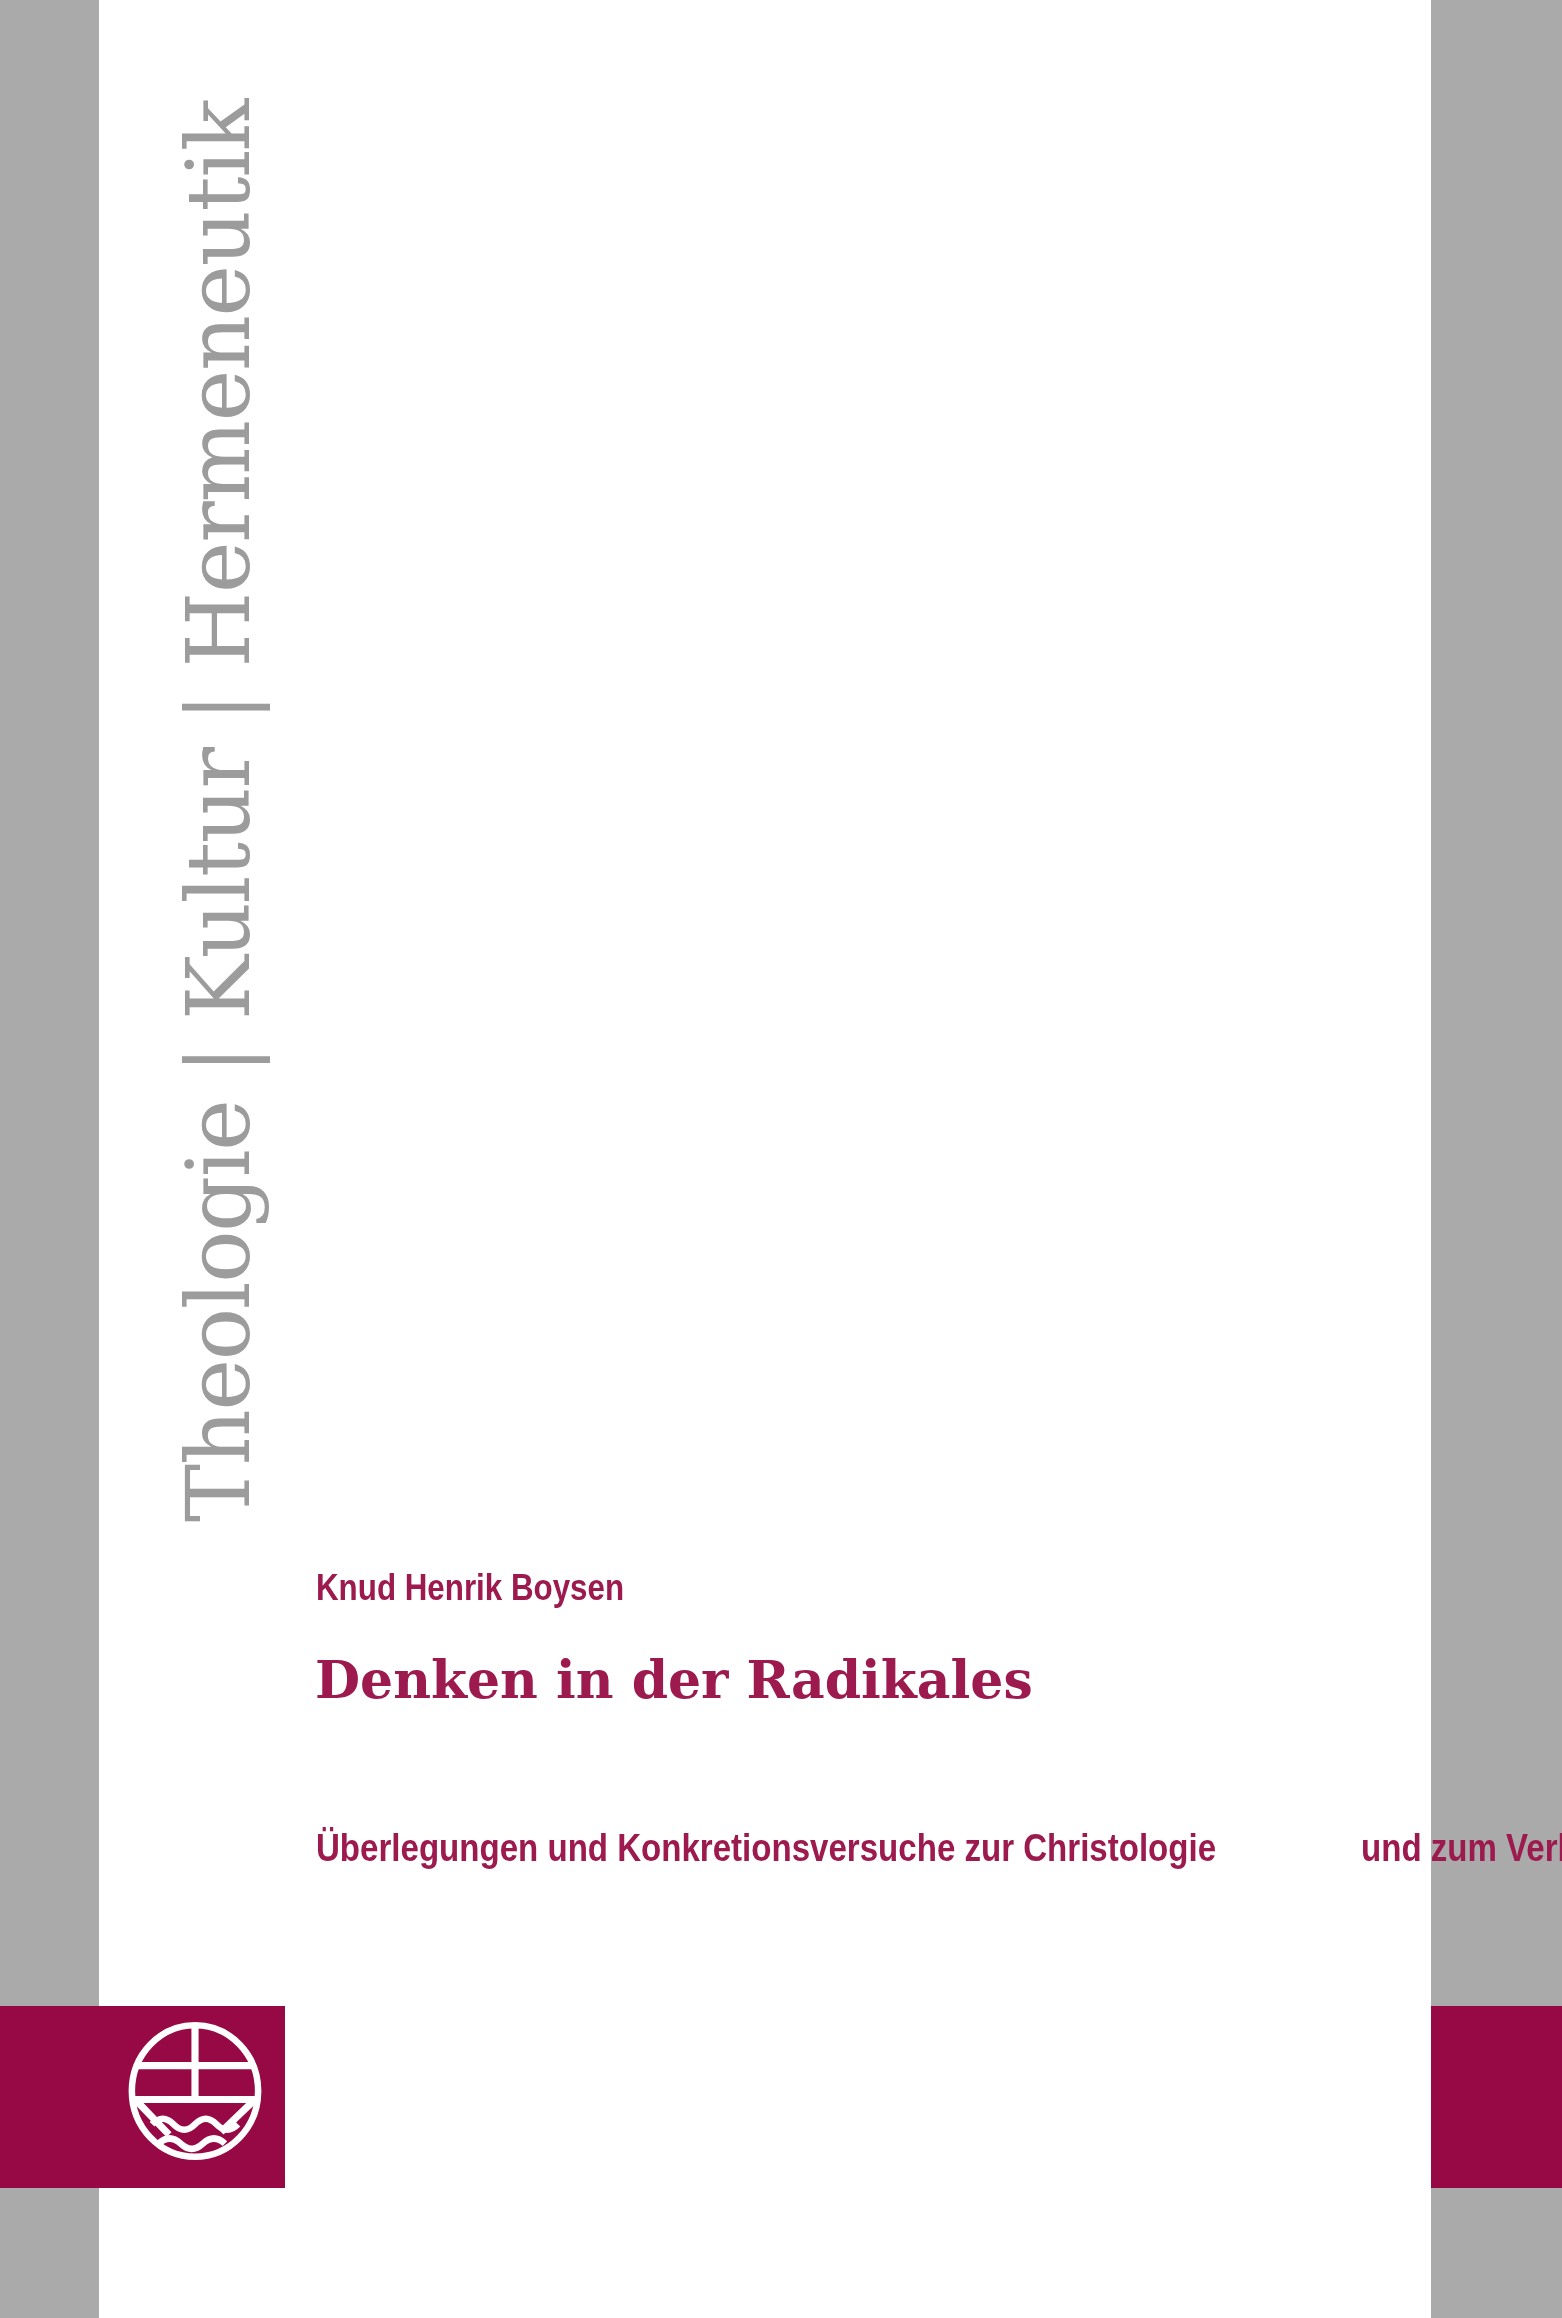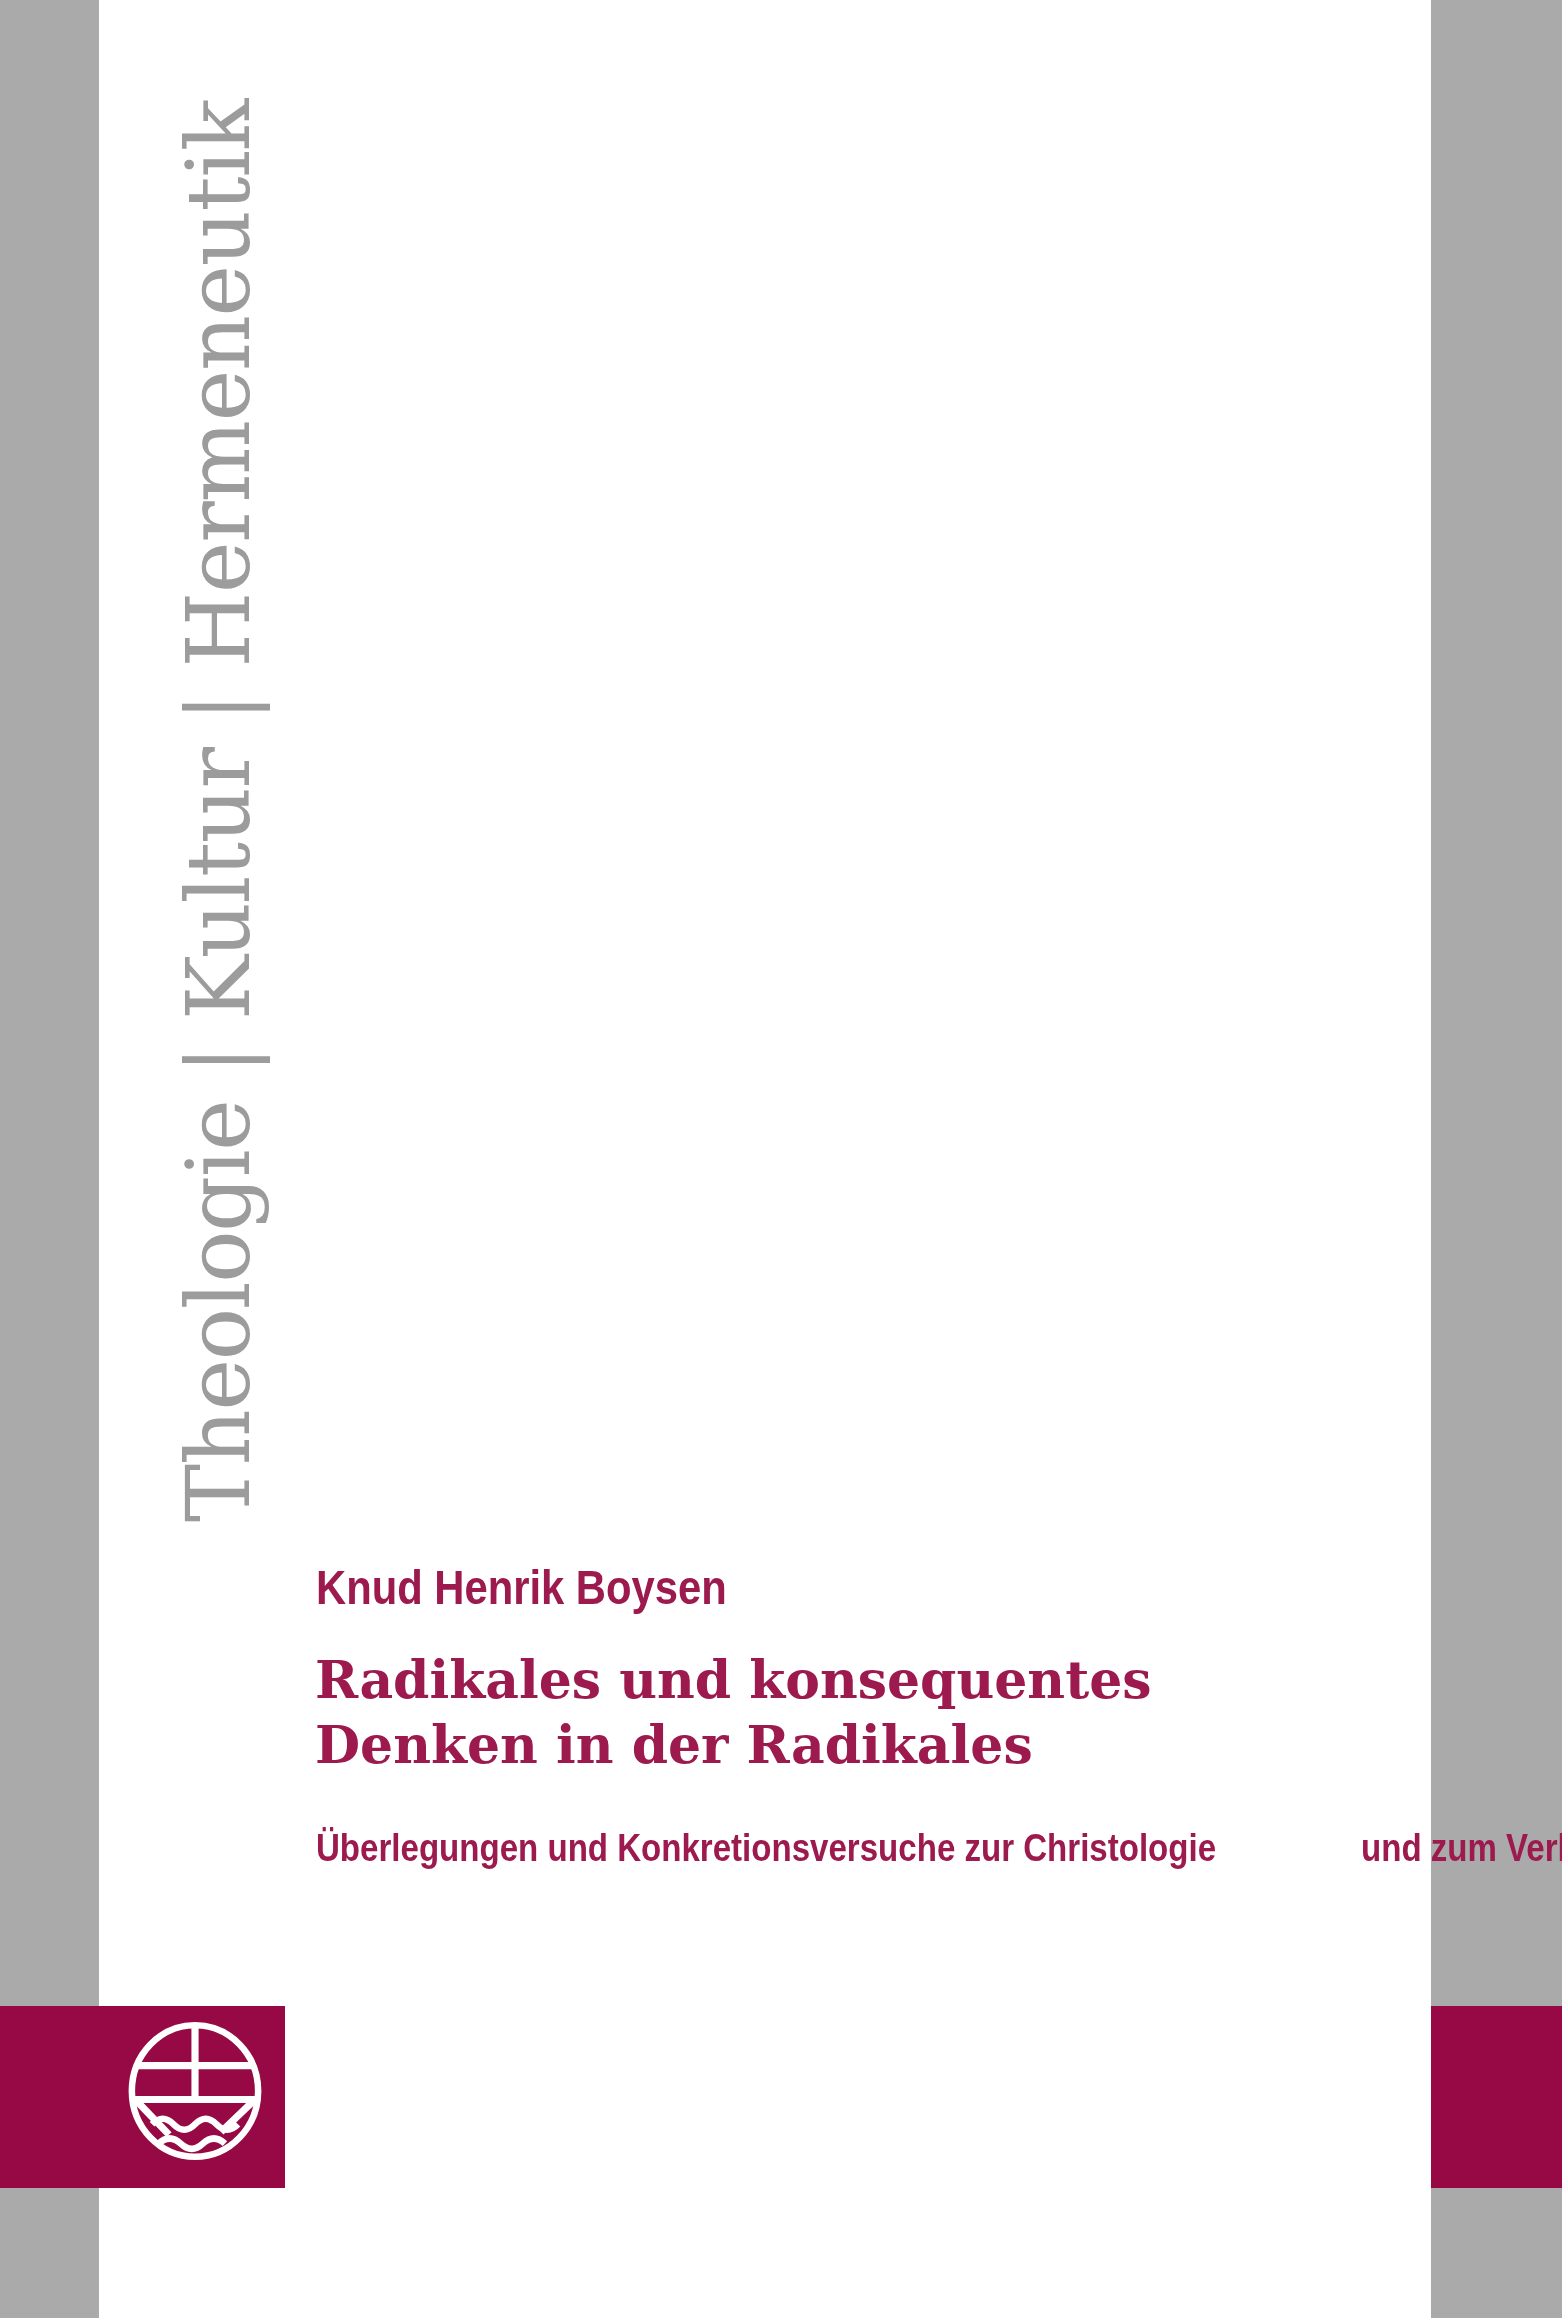--- a/index.html
+++ b/index.html
@@ -30,21 +30,21 @@
     font-size: 87px;
     line-height: 109px;
     height: 109px;
     letter-spacing: -0.015em;
   }
 
   #author-name {
     position: absolute;
     left: 316px;
     top: 1567px;
-    font-size: 48px;
+    font-size: 36px;
     line-height: 42px;
     font-weight: 700;
     white-space: nowrap;
   }
   #book-title {
     position: absolute;
     left: 315px;
     top: 1647px;
     font-family: "DejaVu Serif", "Liberation Serif", serif;
     font-size: 52px;
@@ -89,21 +89,20 @@
 
   <div id="band-right" class="band" style="background-color: rgb(170, 170, 170);"></div>
 
   <div id="series-text" style="color: rgb(156, 156, 156);">Theologie | Kultur | Hermeneutik</div>
 
   <div id="author-name" style="color: rgb(156, 26, 78);">
     <span class="condensed">Knud Henrik Boysen</span>
   </div>
 
   <div id="book-title" style="color: rgb(156, 26, 78);">
-    <div>Radikales und konsequentes</div>
     <div>Denken in der Radikales</div>
   </div>
 
   <div id="book-subtitle" style="color: rgb(156, 26, 78);">
     <div class="condensed">Überlegungen und Konkretionsversuche zur Christologie</div>
     <div class="condensed">und zum Verhältnis von Judentum und Christentum</div>
   </div>
 
   <div id="logo-block" class="brand-block" style="background-color: rgb(151, 9, 68);"></div>
 

